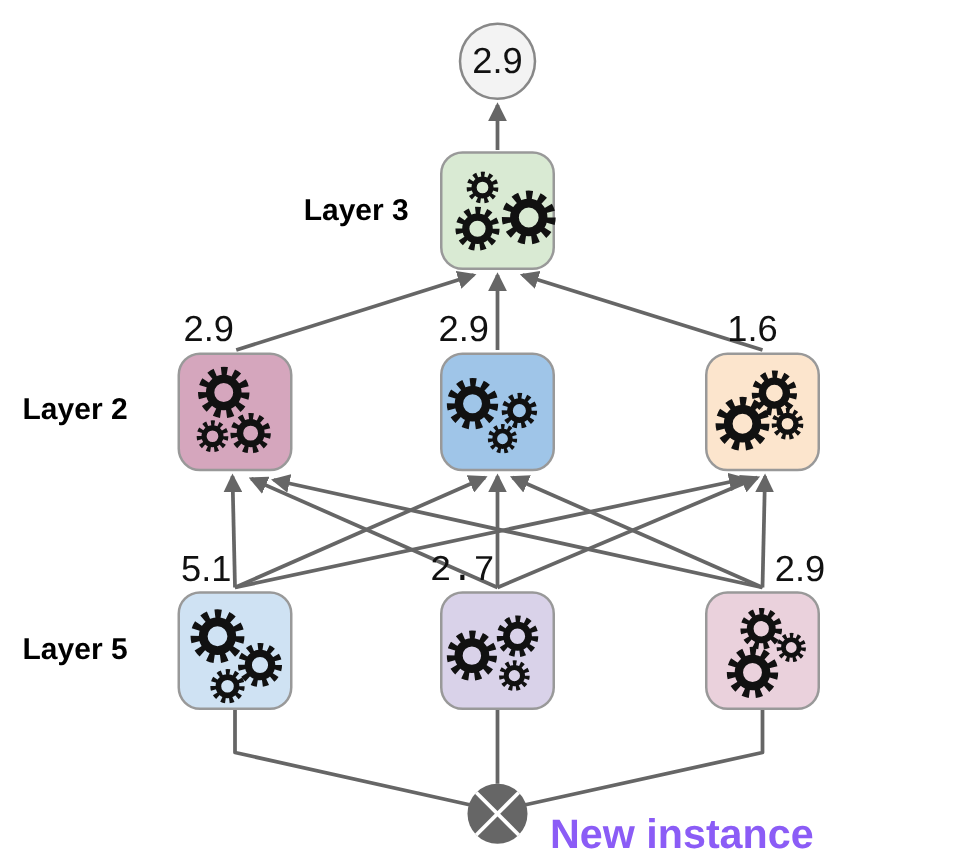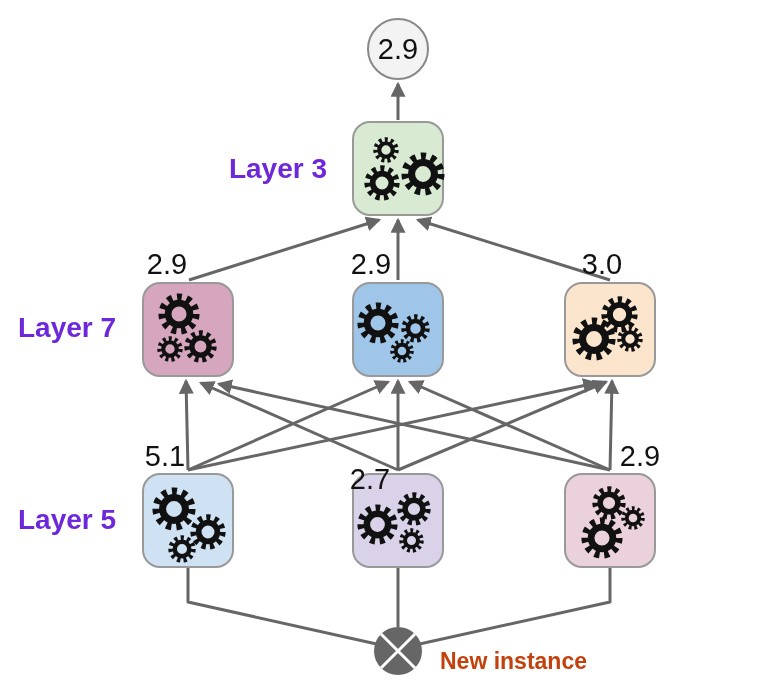--- a/index.html
+++ b/index.html
@@ -17,45 +17,45 @@
   #box-l2a { left:142px; top:282px; }
   #box-l2b { left:352px; top:282px; }
   #box-l2c { left:564px; top:282px; }
   #box-l1a { left:142px; top:473px; }
   #box-l1b { left:352px; top:473px; }
   #box-l1c { left:564px; top:473px; }
 
   #overlay { position:absolute; left:0; top:0; width:780px; height:694px; pointer-events:none; }
 
   .layer-label {
-    position:absolute; font-size:28px; font-weight:bold; color:#6d28d9;
+    position:absolute; font-size:24px; font-weight:bold; color:#000000;
     line-height:30px; white-space:nowrap;
   }
   #label-l3 { left:180px; top:154px; width:147px; text-align:right; }
   #label-l2 { left:18px;  top:313px; }
   #label-l1 { left:18px;  top:505px; }
 
   .num-label {
     position:absolute; font-size:29px; color:#111111; line-height:27px;
     width:74px; text-align:center; white-space:nowrap;
   }
   #num-l2a { left:130px; top:251px; }
   #num-l2b { left:334px; top:251px; }
   #num-l2c { left:565px; top:251px; }
   #num-l1a { left:128px; top:443px; }
-  #num-l1b { left:333px; top:466px; }
+  #num-l1b { left:333px; top:443px;font-family:Liberation Mono, monospace; }
   #num-l1c { left:603px; top:443px; }
 
   #output-value {
     position:absolute; left:358px; top:35px; width:80px; text-align:center;
     font-size:29px; color:#111111; line-height:29px;
   }
   #new-instance-label {
     position:absolute; left:440px; top:648px;
-    font-size:23px; font-weight:bold; color:#c2410c; white-space:nowrap;
+    font-size:33px; font-weight:bold; color:#8b5cf6; white-space:nowrap;
   }
 </style>
 </head>
 <body>
 
 <div id="stage">
 
   <div class="pbox" id="box-l3" style="background-color: rgb(217, 234, 211);"></div>
   <div class="pbox" id="box-l2a" style="background-color: rgb(213, 166, 189);"></div>
   <div class="pbox" id="box-l2b" style="background-color: rgb(159, 197, 232);"></div>
@@ -128,26 +128,26 @@
     <use href="#gear" x="168" y="535" width="28" height="28"></use>
     <use href="#gear" x="357" y="504" width="41" height="41"></use>
     <use href="#gear" x="397" y="492" width="34" height="34"></use>
     <use href="#gear" x="399" y="528" width="25" height="25"></use>
     <use href="#gear" x="592" y="486" width="34" height="34"></use>
     <use href="#gear" x="621" y="506" width="24" height="24"></use>
     <use href="#gear" x="581" y="517" width="42" height="42"></use>
   </svg>
 
   <div class="layer-label" id="label-l3">Layer 3</div>
-  <div class="layer-label" id="label-l2">Layer 7</div>
+  <div class="layer-label" id="label-l2">Layer 2</div>
   <div class="layer-label" id="label-l1">Layer 5</div>
 
   <div class="num-label" id="num-l2a">2.9</div>
   <div class="num-label" id="num-l2b">2.9</div>
-  <div class="num-label" id="num-l2c">3.0</div>
+  <div class="num-label" id="num-l2c">1.6</div>
   <div class="num-label" id="num-l1a">5.1</div>
   <div class="num-label" id="num-l1b">2.7</div>
   <div class="num-label" id="num-l1c">2.9</div>
 
   <div id="output-value">2.9</div>
   <div id="new-instance-label">New instance</div>
 
 </div>
 
 </body></html>

